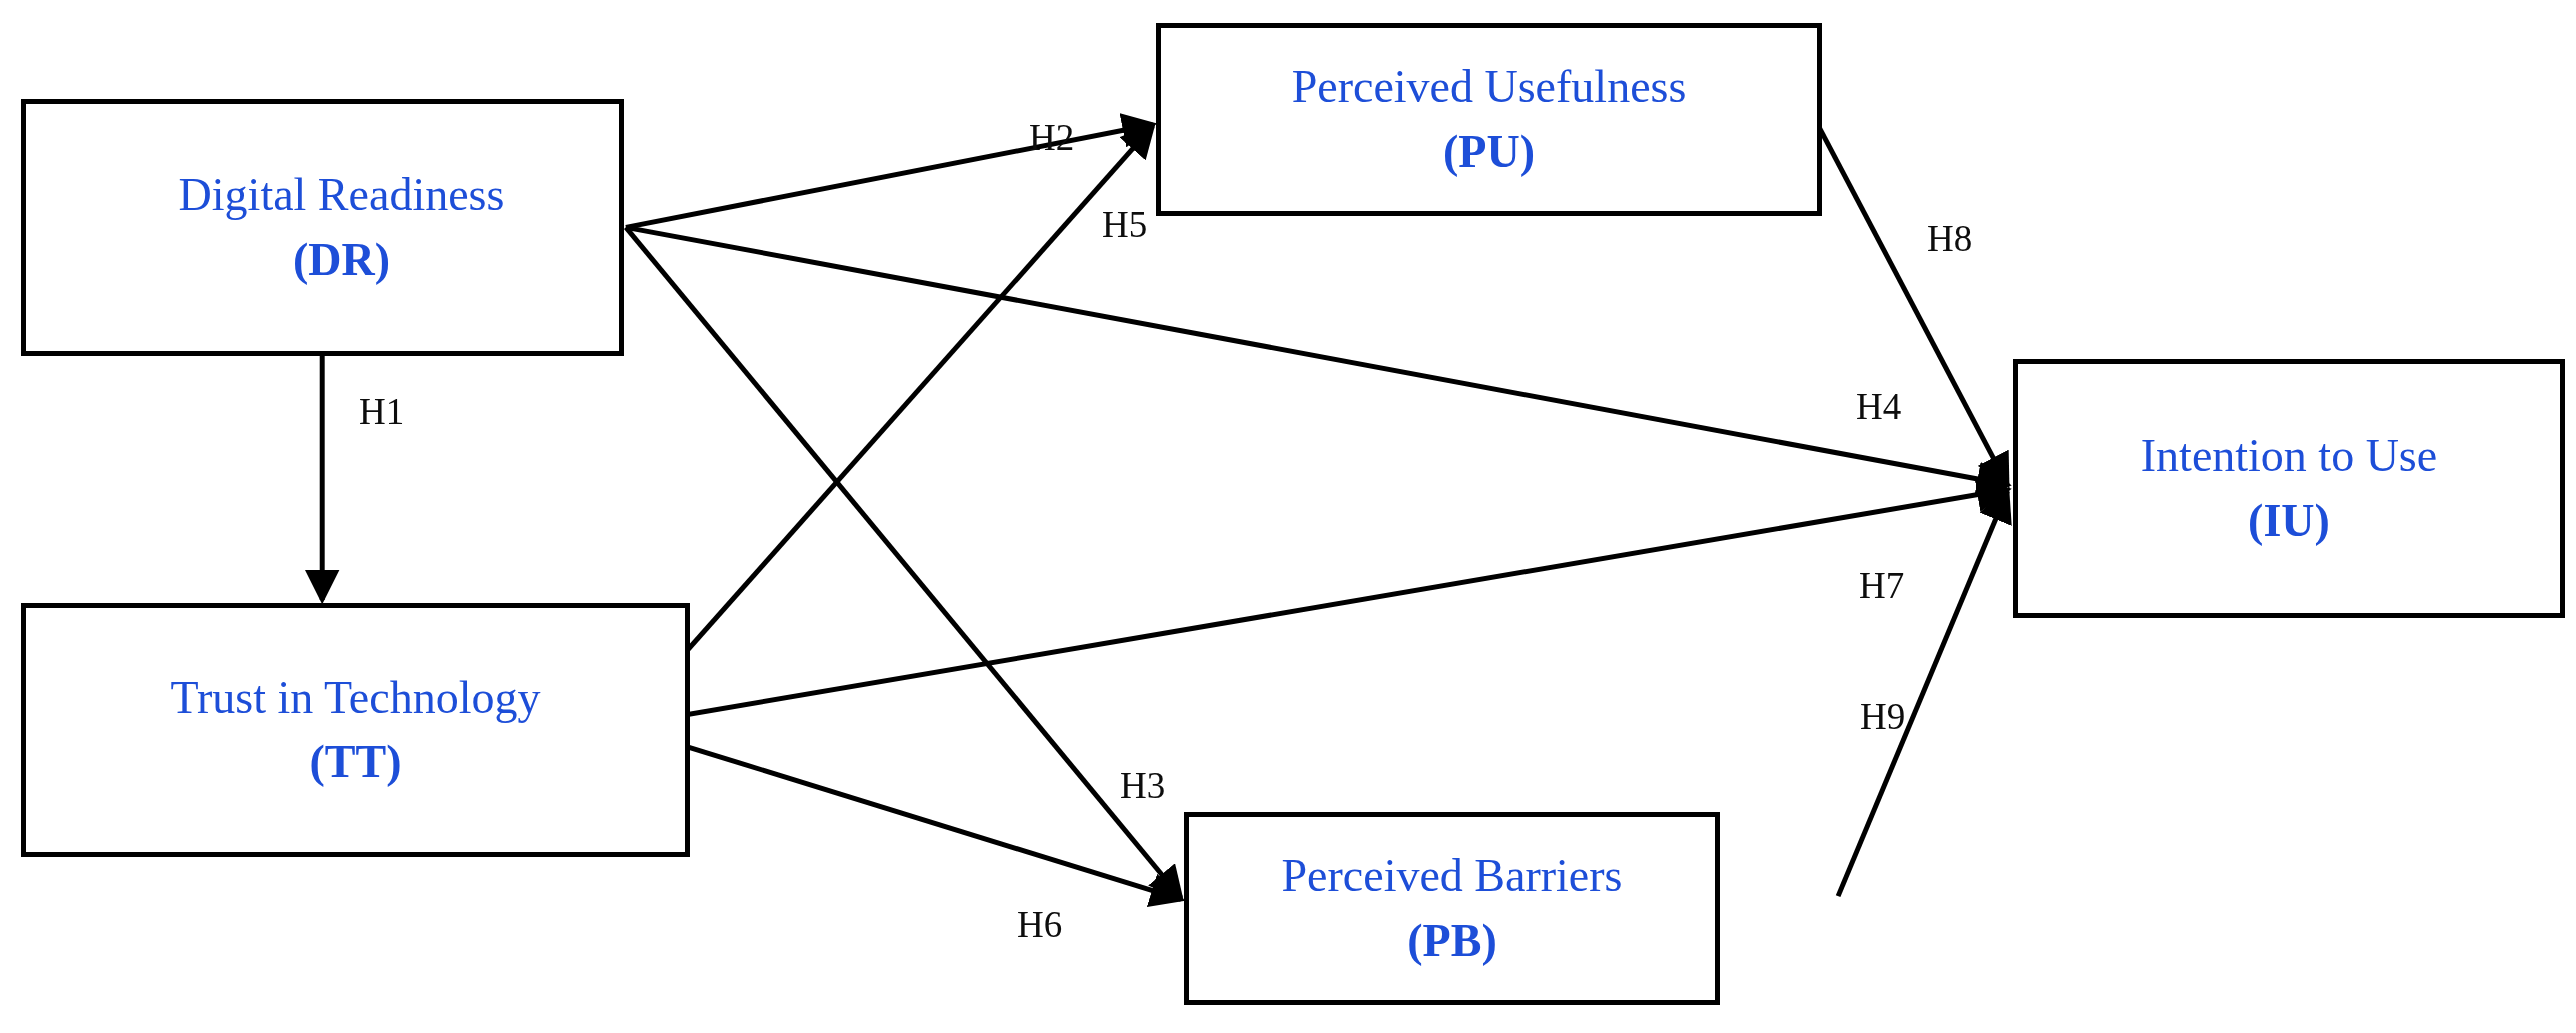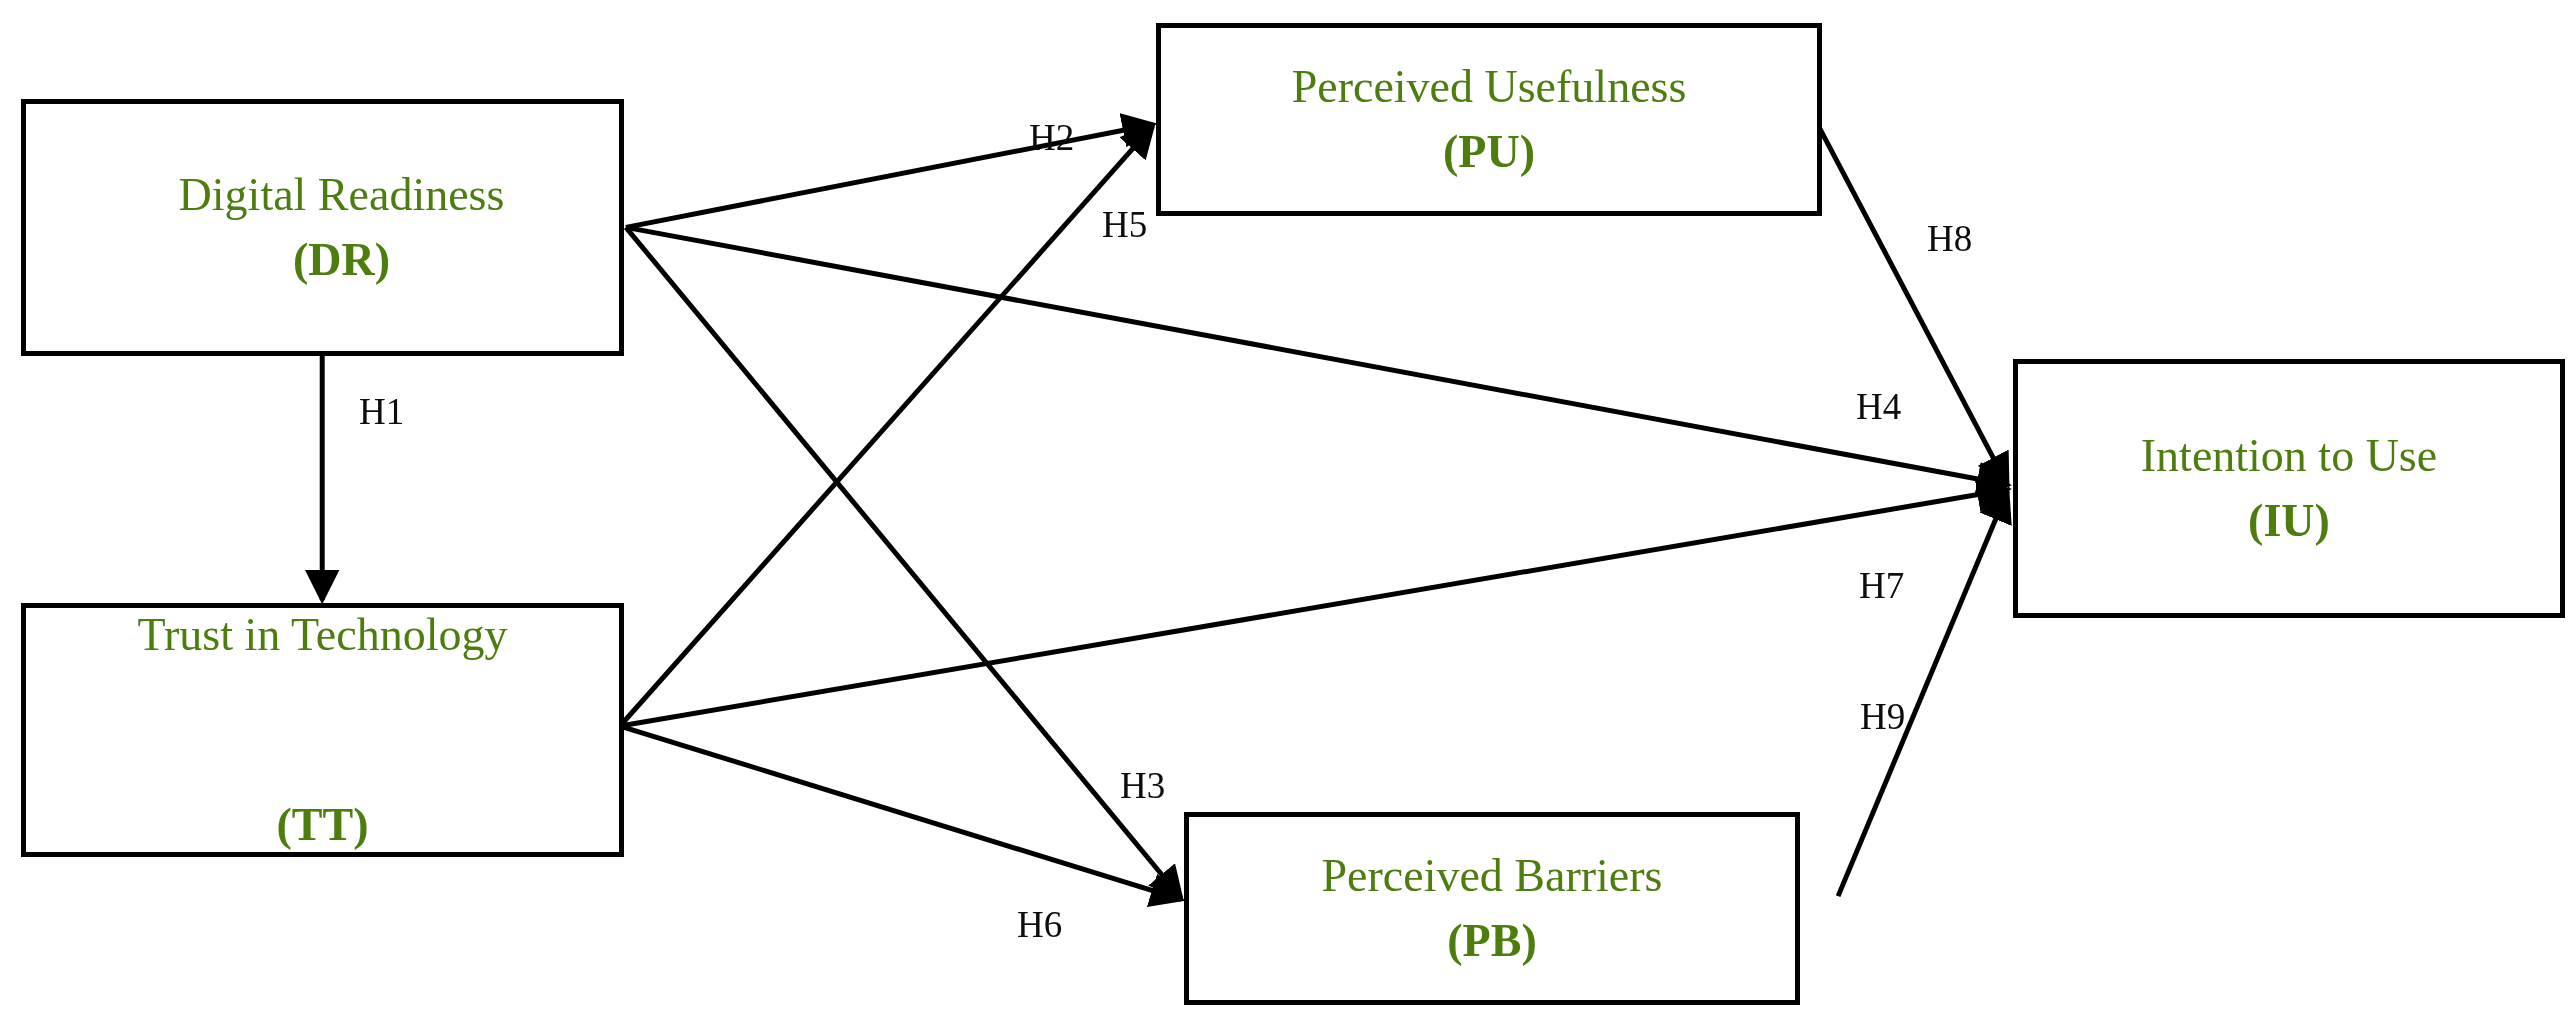--- a/index.html
+++ b/index.html
@@ -29,21 +29,21 @@
     position: absolute;
     box-sizing: border-box;
     background: #ffffff;
     border: 5.8px solid #000000;
     display: flex;
     flex-direction: column;
     align-items: center;
     justify-content: center;
     text-align: center;
     line-height: 1.18;
-    color: #4d7c0f;
+    color: #1d4ed8;
     z-index: 3;
   }
   .node .line1 {
     font-size: 46px;
     font-weight: 400;
     white-space: nowrap;
   }
   .node .line2 {
     font-size: 46px;
     font-weight: 700;
@@ -81,31 +81,31 @@
         <line x1="2193" y1="155" x2="2419" y2="584" stroke="#000000" stroke-width="6" marker-end="url(#arrowhead)"></line>
         <line x1="2215" y1="1080" x2="2419" y2="592" stroke="#000000" stroke-width="6" marker-end="url(#arrowhead)"></line>
       </g>
   </svg>
 
   <div class="node" style="left: 21px; top: 99px; width: 603px; height: 257px; padding-left: 38px;">
     <span class="line1">Digital Readiness</span>
     <span class="line2">(DR)</span>
   </div>
 
-  <div class="node" style="left: 21px; top: 603px; width: 603px; height: 254px; justify-content: space-between;">
+  <div class="node" style="left: 21px; top: 603px; width: 669px; height: 254px;">
     <span class="line1">Trust in Technology</span>
     <span class="line2">(TT)</span>
   </div>
 
   <div class="node" style="left: 1156px; top: 23px; width: 666px; height: 193px;">
     <span class="line1">Perceived Usefulness</span>
     <span class="line2">(PU)</span>
   </div>
 
-  <div class="node" style="left: 1184px; top: 812px; width: 616px; height: 193px;">
+  <div class="node" style="left: 1184px; top: 812px; width: 536px; height: 193px;">
     <span class="line1">Perceived Barriers</span>
     <span class="line2">(PB)</span>
   </div>
 
   <div class="node" style="left: 2013px; top: 359px; width: 552px; height: 259px;">
     <span class="line1">Intention to Use</span>
     <span class="line2">(IU)</span>
   </div>
 
   <span class="hlabel" style="left: 359px; top: 390px;">H1</span>

